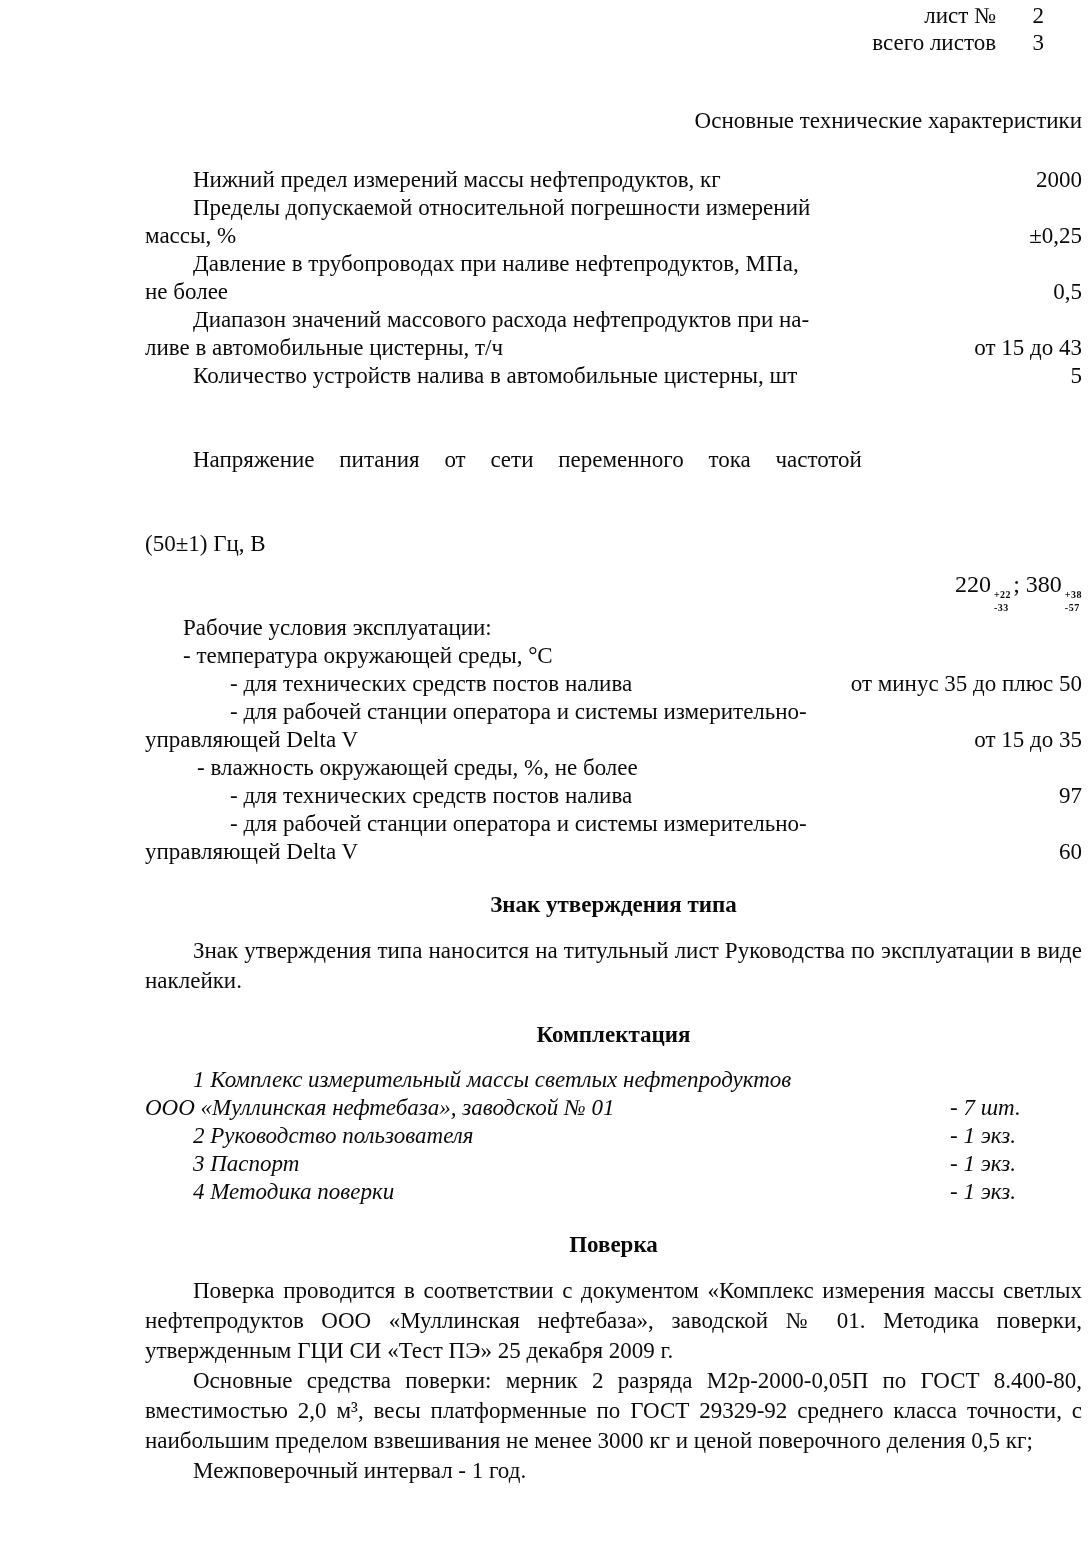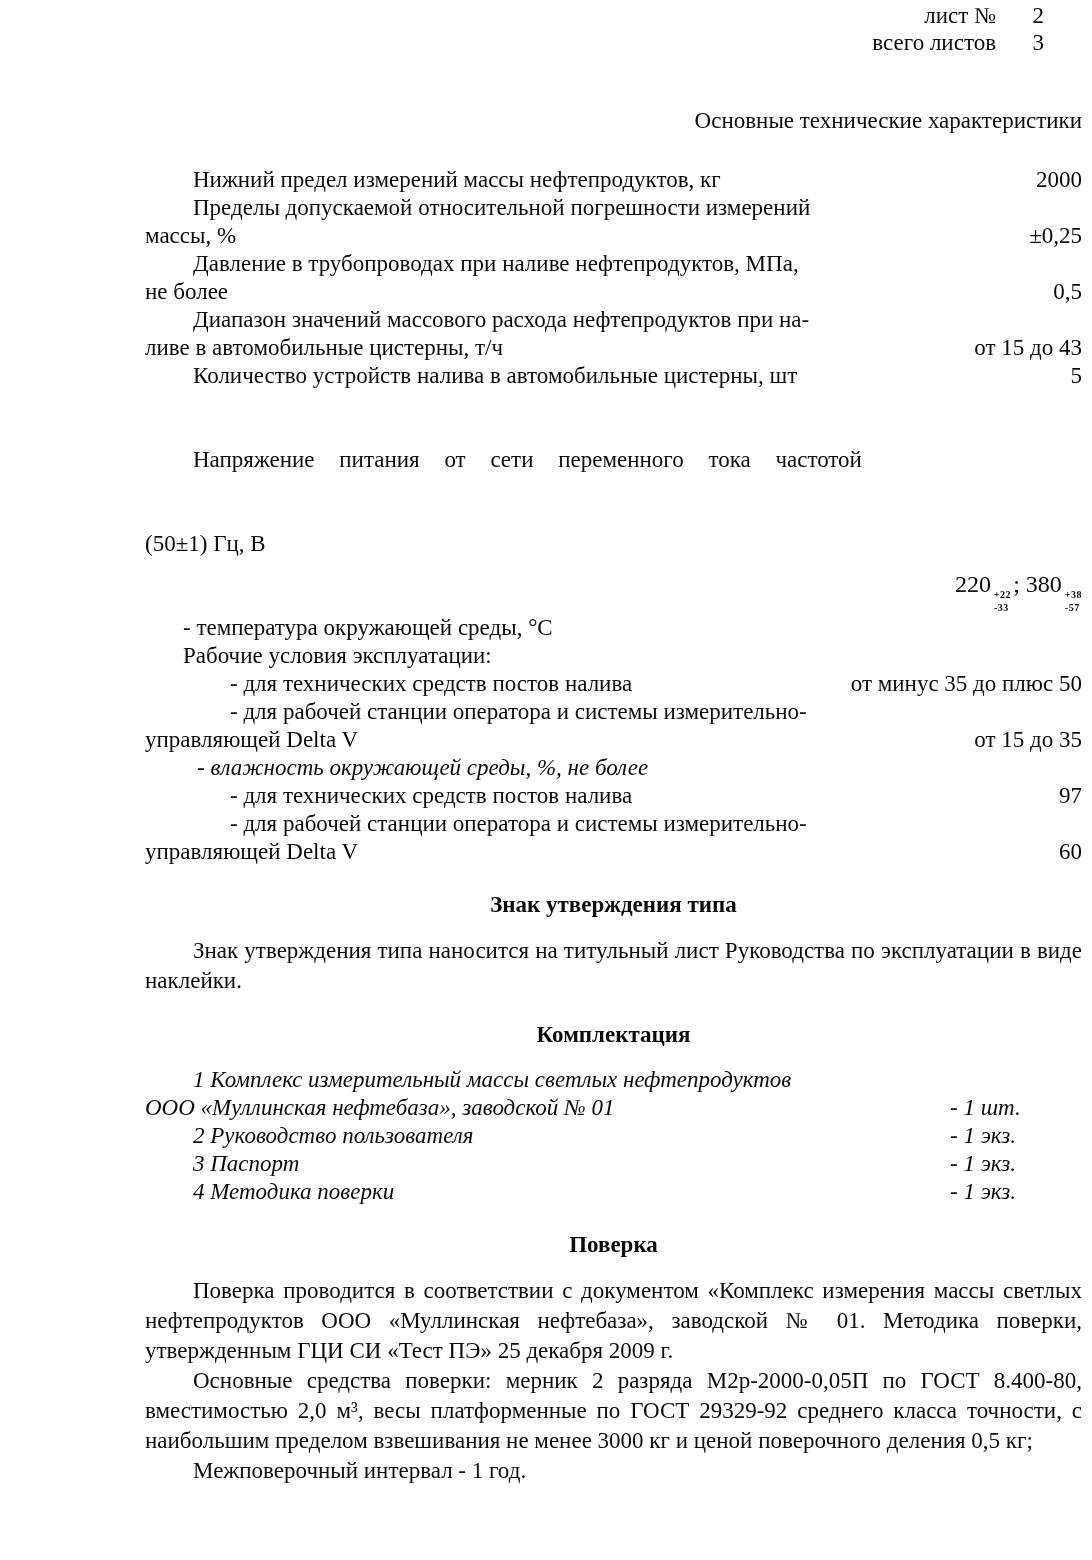--- a/index.html
+++ b/index.html
@@ -20,21 +20,21 @@
   .hdr-num { width: 48px; text-align: right; }
 
   .title { text-align: right; line-height: 30px; margin-top: 50px; }
 
   .tech-list { margin-top: 30px; line-height: 28px; }
   .trow { position: relative; }
   .lbl { white-space: pre-wrap; }
   .val { position: absolute; right: 0; bottom: 0; white-space: nowrap; }
   .i1  { text-indent: 48px; }
   .i1a { text-indent: 38px; }
-  .i1b { text-indent: 52px; font-style: italic; }
+  .i1b { text-indent: 52px; }
   .i2  { text-indent: 85px; }
   .wide { word-spacing: 19px; }
 
   .voltage { font-size: 24px; }
   .vstack { display: inline-flex; flex-direction: column; font-size: 10px; line-height: 13px;
             font-weight: bold; vertical-align: -6px; margin-left: 3px; letter-spacing: 0.5px; }
   .vsep { margin: 0 6px 0 2px; }
 
   .heading { text-align: center; font-weight: bold; line-height: 30px; margin: 24px 0 16px; }
   .para { line-height: 30px; margin: 0; }
@@ -101,25 +101,25 @@
       <div class="val voltage"><span>220</span><span class="vstack">
             <span>+22</span>
             <span>-33</span>
           </span><span class="vsep">;</span><span>380</span><span class="vstack">
             <span>+38</span>
             <span>-57</span>
           </span></div>
     </div>
 
     <div class="trow">
-      <div class="lbl i1a">- температура окружающей среды, °С</div>
+      <div class="lbl i1a">Рабочие условия эксплуатации:</div>
     </div>
 
     <div class="trow">
-      <div class="lbl i1a">Рабочие условия эксплуатации:</div>
+      <div class="lbl i1a">- температура окружающей среды, °С</div>
     </div>
 
     <div class="trow">
       <div class="lbl i2">- для технических средств постов налива</div>
       <div class="val">от минус 35 до плюс 50</div>
     </div>
 
     <div class="trow">
       <div class="lbl i2">- для рабочей станции оператора и системы измерительно-
 управляющей Delta V</div>
@@ -144,21 +144,21 @@
   </div>
 
   <div class="heading">Знак утверждения типа</div>
   <p class="para just ind">Знак утверждения типа наносится на титульный лист Руководства по эксплуатации в виде наклейки.</p>
 
   <div class="heading">Комплектация</div>
   <div class="kit-list">
     <div class="krow">
       <div class="lbl i1">1 Комплекс измерительный массы светлых нефтепродуктов
 ООО «Муллинская нефтебаза», заводской № 01</div>
-      <div class="kqty">- 1 шт.</div>
+      <div class="kqty">- 7 шт.</div>
     </div>
     <div class="krow">
       <div class="lbl i1">2 Руководство пользователя</div>
       <div class="kqty">- 1 экз.</div>
     </div>
     <div class="krow">
       <div class="lbl i1">3 Паспорт</div>
       <div class="kqty">- 1 экз.</div>
     </div>
     <div class="krow">

